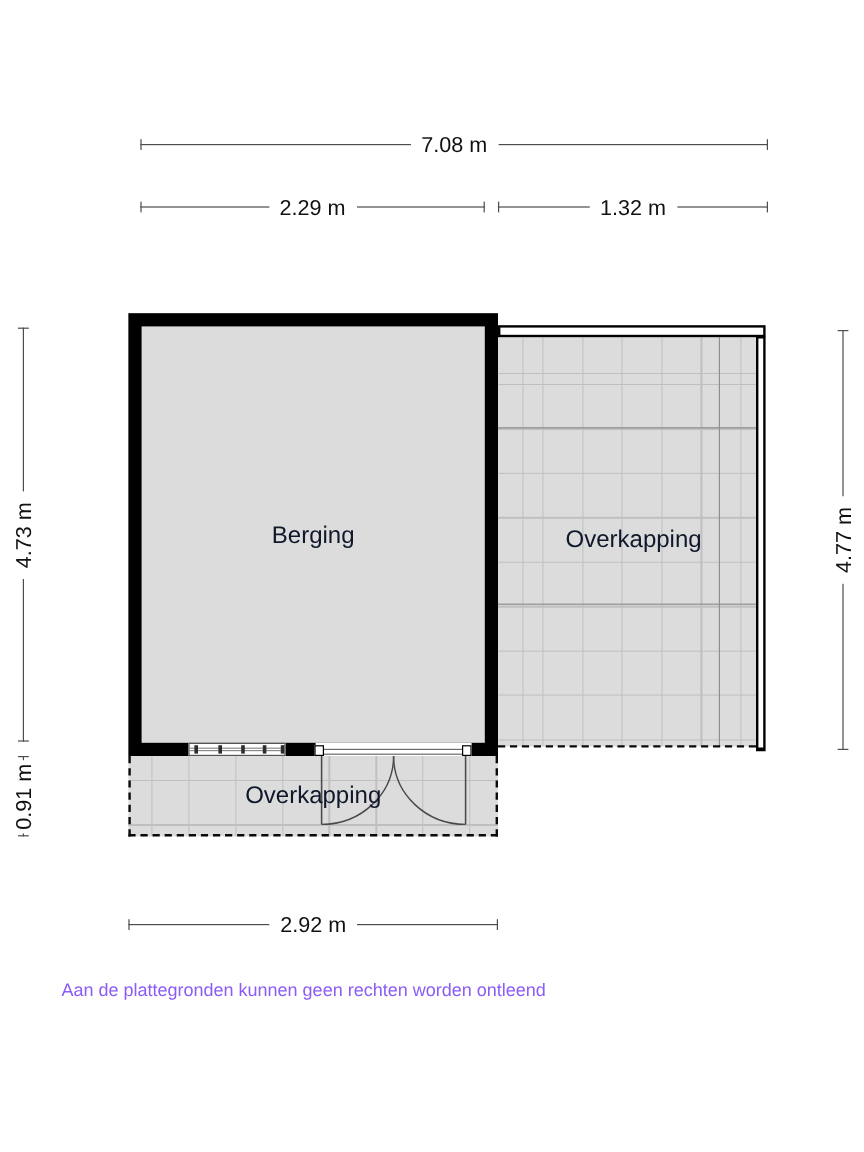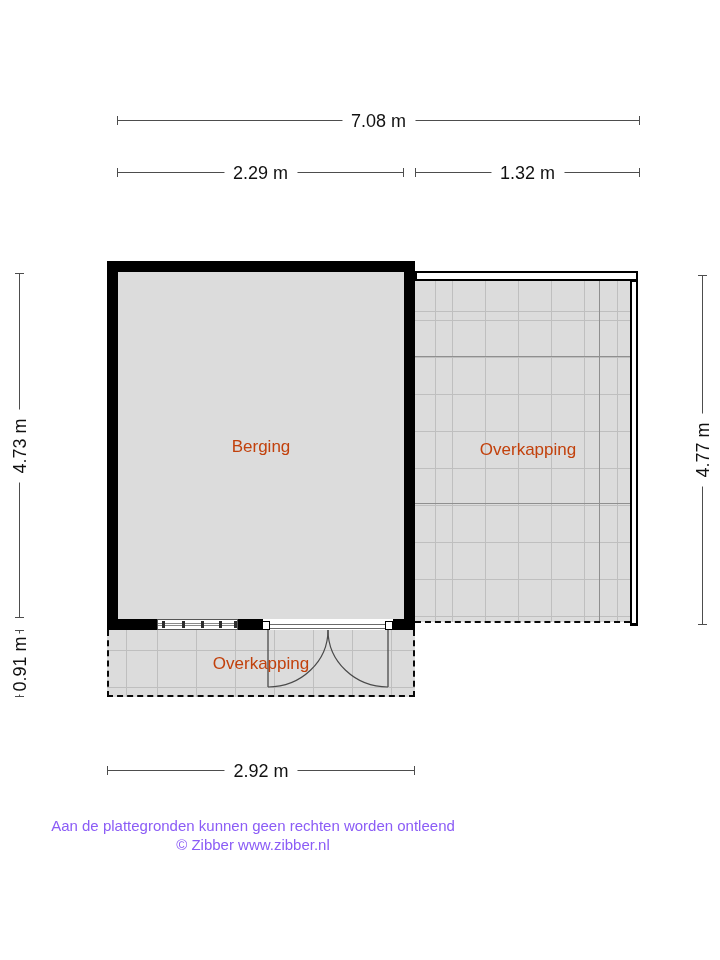--- a/index.html
+++ b/index.html
@@ -20,21 +20,21 @@
   .dim-v .tick-b { bottom:0; }
   .dim-label { position:absolute; font-size:18px; color:#111; background:#fff;
                white-space:nowrap; line-height:20px; }
   .dim-h .dim-label { left:50%; top:0; transform:translate(-50%,-50%); padding:0 9px; }
   .dim-v .dim-label { left:50%; top:50%;
                       transform:translate(-50%,-50%) rotate(-90deg); padding:0 9px; }
 
   
   .room-berging { position:absolute; left:107px; top:261px; width:308px; height:369px;
                   background:#dcdcdc; border:11px solid #000; }
-  .room-label { position:absolute; font-size:17px; color:#c2410c; white-space:nowrap;
+  .room-label { position:absolute; font-size:20px; color:#0f172a; white-space:nowrap;
                 transform:translate(-50%,-50%); z-index:6; }
 
   
   .ok-right-grid { position:absolute; left:415px; top:280px; width:215px; height:342px;
     background-color:#dcdcdc;
     background-image:
       repeating-linear-gradient(to right, #bfbfbf 0 1px, transparent 1px 33px),
       repeating-linear-gradient(to bottom, #bfbfbf 0 1px, transparent 1px 37px);
     background-position:37px 0px, 0px 40px; }
   .grid-dark-h { position:absolute; height:1px; background:#8f8f8f; }
@@ -154,16 +154,15 @@
   <div class="hinge" style="left:385px;"></div>
   <svg class="door-svg" viewBox="0 0 150 82">
     <path d="M13 12 V69" stroke="#4a4a4a" stroke-width="1.3" fill="none"></path>
     <path d="M133 12 V69" stroke="#4a4a4a" stroke-width="1.3" fill="none"></path>
     <path d="M73 12 A60 57 0 0 1 13 69" stroke="#4a4a4a" stroke-width="1.2" fill="none"></path>
     <path d="M73 12 A60 57 0 0 0 133 69" stroke="#4a4a4a" stroke-width="1.2" fill="none"></path>
   </svg>
 
   <div class="footer">
     <div>Aan de plattegronden kunnen geen rechten worden ontleend</div>
-    <div>© Zibber www.zibber.nl</div>
   </div>
 
 </div>
 
 </body></html>

